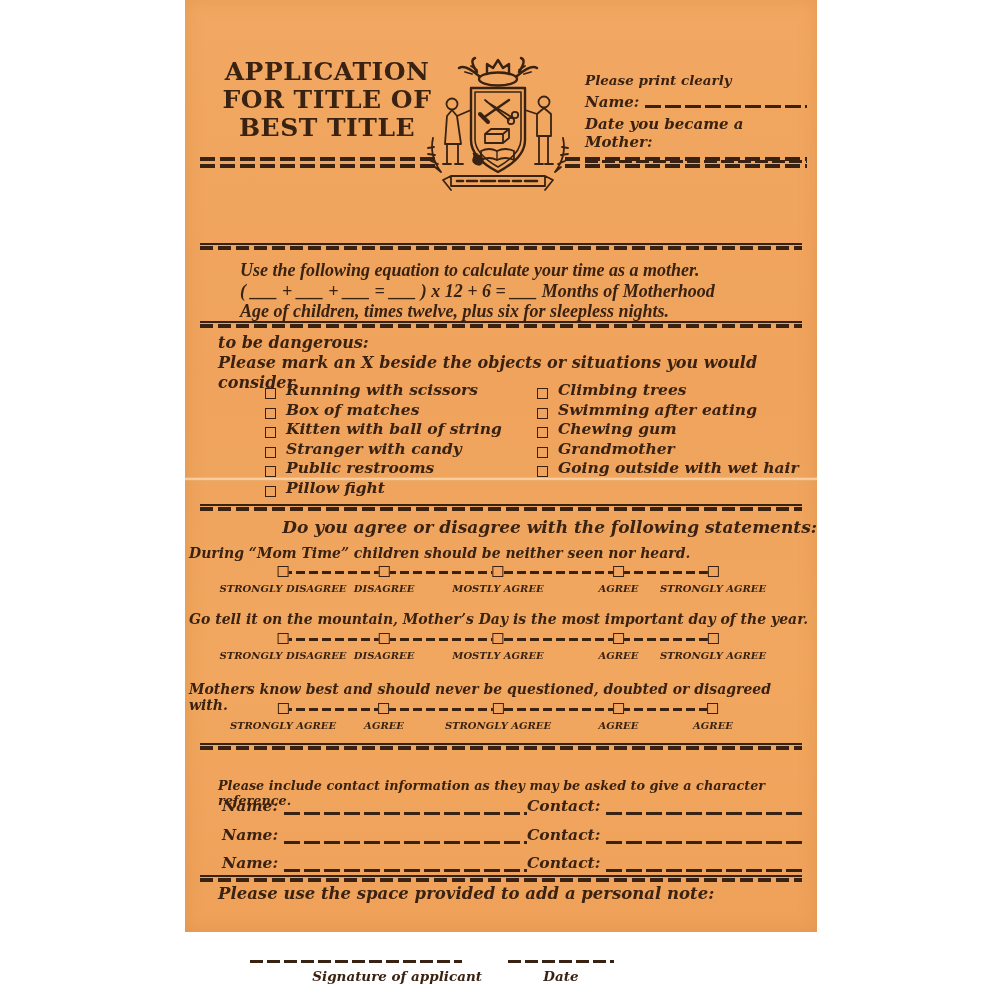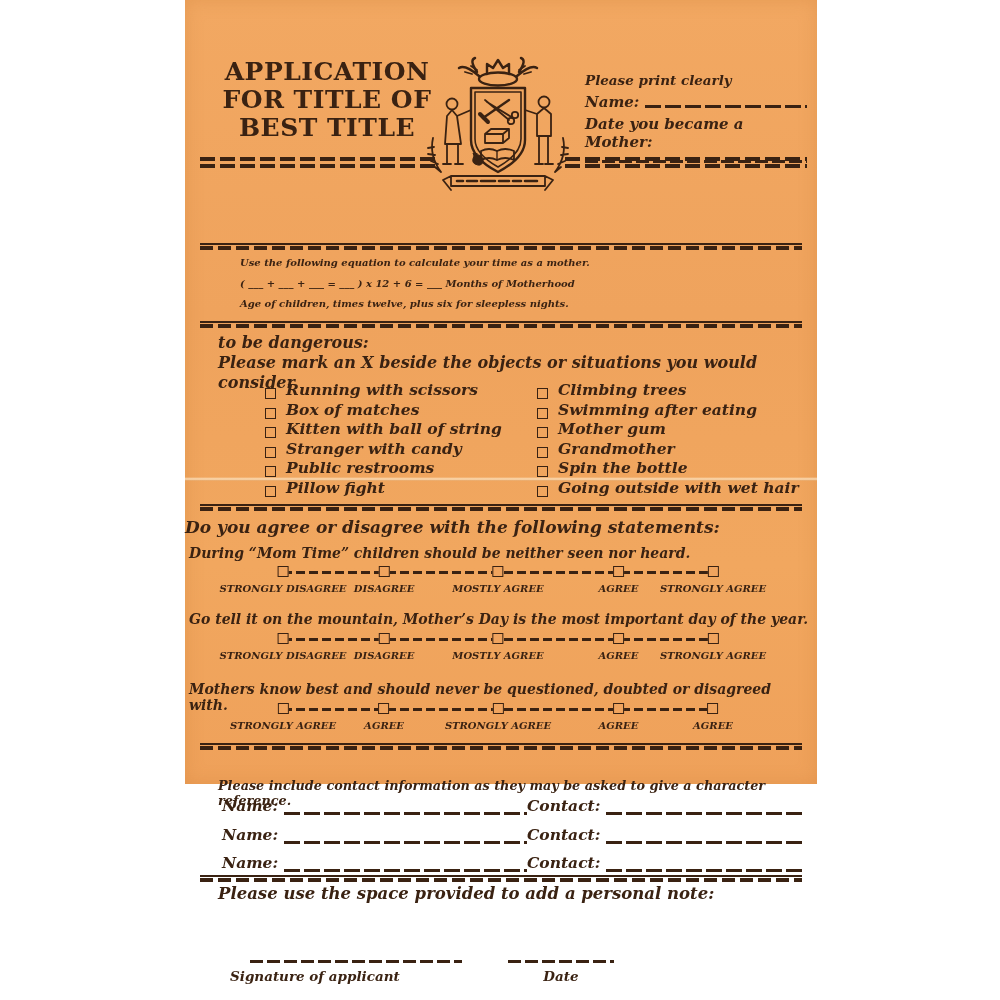--- a/index.html
+++ b/index.html
@@ -4,21 +4,21 @@
 <style>
   :root{
     --ink:#3a2212;
     --paper:#f0a45e;
   }
   *{box-sizing:border-box;margin:0;padding:0;}
   html,body{width:1000px;height:1000px;background:#ffffff;overflow:hidden;}
   body{font-family:"DejaVu Serif", serif;color:var(--ink);}
   .stage{position:relative;width:1000px;height:1000px;background:#ffffff;}
   .paper{
-    position:absolute;left:185px;top:0;width:632px;height:784px;
+    position:absolute;left:185px;top:0;width:632px;height:932px;
     background:linear-gradient(180deg,#f2a862 0%,#efa35d 40%,#f1a75f 72%,#efa15a 100%);
     box-shadow:inset 0 0 18px rgba(190,110,40,.25);
   }
   .crease{position:absolute;left:0;right:0;top:477px;height:4px;
     background:linear-gradient(180deg,rgba(255,240,214,.0),rgba(255,240,214,.75),rgba(200,130,60,.25));}
   
   .sep{position:absolute;left:15px;right:15px;height:8px;}
   .sep::before{content:"";position:absolute;left:0;right:0;top:0;height:1.6px;background:var(--ink);}
   .sep::after{content:"";position:absolute;left:0;right:0;top:3.2px;height:3.6px;
     background:repeating-linear-gradient(90deg,var(--ink) 0 13px,transparent 13px 18px);}
@@ -40,49 +40,49 @@
   .hright{position:absolute;left:400px;top:72px;width:222px;}
   .hprint{font-size:13.5px;margin-bottom:5px;}
   .hrow{display:flex;font-size:15px;margin-bottom:4px;}
   .hdatefill{margin-top:9px;}
   
   .refprompt{position:absolute;left:33px;top:196px;font-size:15.5px;}
   .refprompt .circ{font-size:13px;margin-left:9px;}
   .options{position:absolute;left:33px;right:24px;top:218px;display:flex;justify-content:space-between;
     font-weight:bold;font-style:italic;font-size:18px;}
   
-  .equation{position:absolute;left:55px;top:253px;font-size:10px;line-height:20.5px;}
+  .equation{position:absolute;left:55px;top:260px;font-size:18px;line-height:20.5px;font-family:Liberation Serif, serif;}
   
   .dangprompt{position:absolute;left:33px;top:333px;font-size:16px;line-height:20px;}
   .cbcol{position:absolute;top:383px;}
   .cbcol.left{left:80px;}
   .cbcol.right{left:352px;}
   .cbrow{display:flex;align-items:flex-end;height:16px;margin-bottom:3.6px;}
   .cb{width:11px;height:11px;border:1.8px solid var(--ink);margin-right:10px;flex:0 0 auto;background:transparent;}
   .cbl{font-weight:bold;font-style:italic;font-size:15.5px;white-space:nowrap;}
   
-  .agrprompt{position:absolute;left:0;right:0;top:517px;text-align:left;font-size:17px;}
+  .agrprompt{position:absolute;left:0;right:0;top:517px;text-align:right;font-size:17px;}
   .stmt{position:absolute;left:4px;right:4px;text-align:left;font-size:14px;}
   .scale{position:absolute;left:98px;width:430px;height:36px;}
   .track{position:absolute;left:0;right:0;top:5px;height:2.6px;
     background:repeating-linear-gradient(90deg,var(--ink) 0 9px,transparent 9px 13px);}
   .stop{position:absolute;top:0;transform:translateX(-50%);display:flex;flex-direction:column;align-items:center;}
   .sq{width:11px;height:11px;border:1.9px solid var(--ink);background:var(--paper);}
   .sl{margin-top:6px;font-weight:bold;font-style:italic;font-size:10px;white-space:nowrap;}
   
   .offprompt{position:absolute;left:33px;top:755px;font-size:16.5px;}
   .offnote{position:absolute;left:33px;top:778px;font-size:12.8px;}
   .ncrow{position:absolute;left:37px;right:12px;display:flex;font-size:15.5px;height:22px;}
   .ncrow .half1{display:flex;width:305px;}
   .ncrow .half2{display:flex;flex:1;}
   
   .noteprompt{position:absolute;left:33px;top:884px;font-size:16.5px;}
   .notearea{position:absolute;left:33px;right:33px;top:908px;height:44px;}
   .sigfill{position:absolute;left:65px;width:212px;top:960px;}
-  .siglab{position:absolute;left:45px;width:252px;top:968px;text-align:left;font-size:13.5px;}
+  .siglab{position:absolute;left:45px;width:252px;top:968px;text-align:right;font-size:13.5px;}
   .datefill{position:absolute;left:323px;width:106px;top:960px;}
   .datelab{position:absolute;left:323px;width:106px;top:968px;text-align:center;font-size:13.5px;}
 </style>
 </head>
 <body>
 
 <div class="stage">
   <div class="paper">
 
     <div class="title bi" style="font-style:normal;">
@@ -182,29 +182,25 @@
       <div class="cbrow">
           <span class="cb"></span>
           <span class="cbl">Climbing trees</span>
         </div>
       <div class="cbrow">
           <span class="cb"></span>
           <span class="cbl">Swimming after eating</span>
         </div>
       <div class="cbrow">
           <span class="cb"></span>
-          <span class="cbl">Mother gum</span>
+          <span class="cbl">Chewing gum</span>
         </div>
       <div class="cbrow">
           <span class="cb"></span>
           <span class="cbl">Grandmother</span>
-        </div>
-      <div class="cbrow">
-          <span class="cb"></span>
-          <span class="cbl">Spin the bottle</span>
         </div>
       <div class="cbrow">
           <span class="cb"></span>
           <span class="cbl">Going outside with wet hair</span>
         </div>
     </div>
     <div class="crease"></div>
     <div class="sep" style="top:504px;"></div>
 
     <div class="agrprompt bi">Do you agree or disagree with the following statements:</div>

